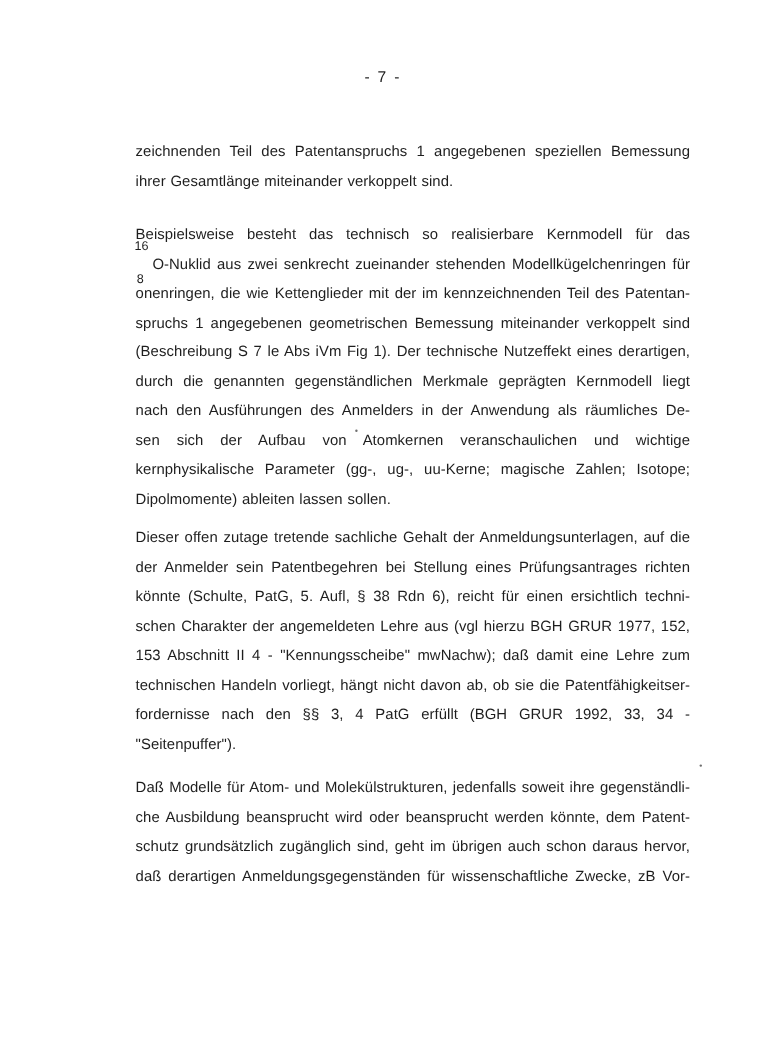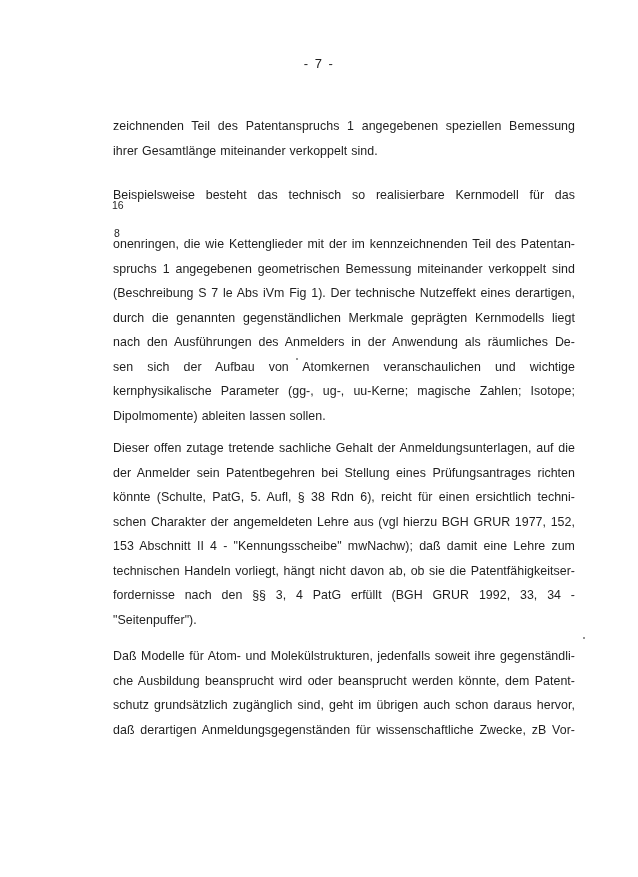--- a/index.html
+++ b/index.html
@@ -96,25 +96,25 @@
 <div class="page">
   <div class="page-number">- 7 -</div>
 
   <div class="doc-body">
       <div class="paragraph">
         <div class="line">zeichnenden Teil des Patentanspruchs 1 angegebenen speziellen Bemessung</div>
         <div class="line left">ihrer Gesamtlänge miteinander verkoppelt sind.</div>
       </div>
       <div class="paragraph">
         <div class="line">Beispielsweise besteht das technisch so realisierbare Kernmodell für das</div>
-        <div class="line"><span class="isotope"><span class="mass">16</span><span class="atomic">8</span></span></div>
+        <div class="line"><span class="isotope"><span class="mass">16</span><span class="atomic">8</span></span><span>O-Nuklid aus zwei senkrecht zueinander stehenden Modellkügelchenringen für</span></div>
         <div class="line">onenringen, die wie Kettenglieder mit der im kennzeichnenden Teil des Patentan-</div>
         <div class="line">spruchs 1 angegebenen geometrischen Bemessung miteinander verkoppelt sind</div>
         <div class="line">(Beschreibung S 7 le Abs iVm Fig 1). Der technische Nutzeffekt eines derartigen,</div>
-        <div class="line">durch die genannten gegenständlichen Merkmale geprägten Kernmodells liegt</div>
+        <div class="line">durch die genannten gegenständlichen Merkmale geprägten Kernmodell liegt</div>
         <div class="line">nach den Ausführungen des Anmelders in der Anwendung als räumliches De-</div>
         <div class="line">sen sich der Aufbau von Atomkernen veranschaulichen und wichtige</div>
         <div class="line">kernphysikalische Parameter (gg-, ug-, uu-Kerne; magische Zahlen; Isotope;</div>
         <div class="line left">Dipolmomente) ableiten lassen sollen.</div>
       </div>
       <div class="paragraph">
         <div class="line">Dieser offen zutage tretende sachliche Gehalt der Anmeldungsunterlagen, auf die</div>
         <div class="line">der Anmelder sein Patentbegehren bei Stellung eines Prüfungsantrages richten</div>
         <div class="line">könnte (Schulte, PatG, 5. Aufl, § 38 Rdn 6), reicht für einen ersichtlich techni-</div>
         <div class="line">schen Charakter der angemeldeten Lehre aus (vgl hierzu BGH GRUR 1977, 152,</div>

